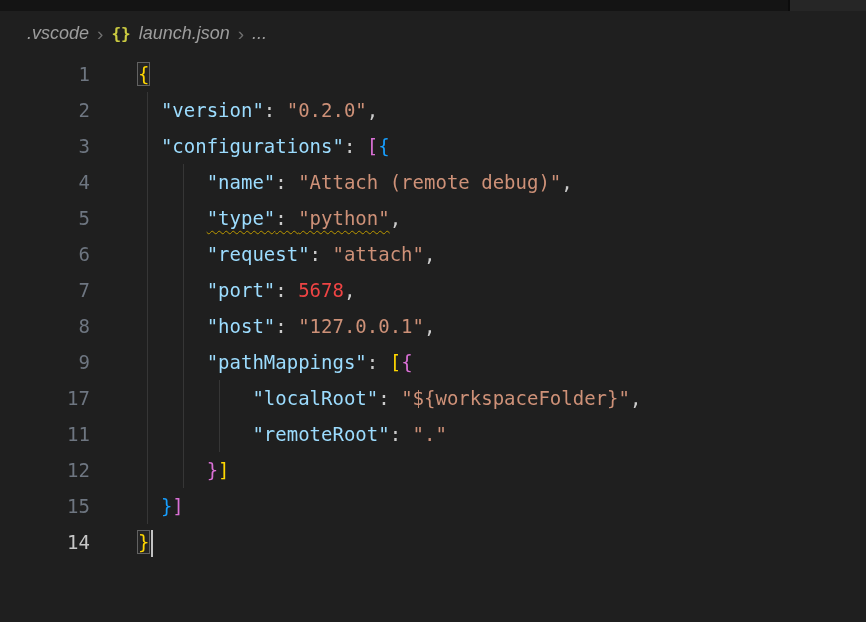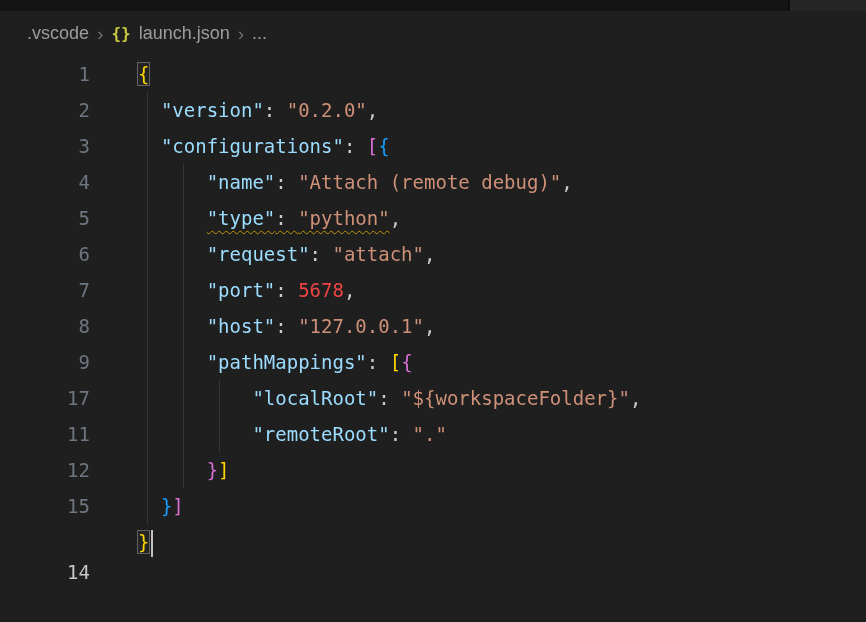--- a/index.html
+++ b/index.html
@@ -10,29 +10,29 @@
   }
   
   .top-strip{height:11px;background:#141414;position:relative;}
   .top-strip-right{position:absolute;right:0;top:0;width:76px;height:11px;background:#262626;border-left:2px solid #0c0c0c;}
 
   
   .breadcrumb{
     height:45px;display:flex;align-items:center;padding-left:27px;
     font-family:"Liberation Sans",sans-serif;font-size:18px;color:#9d9d9d;
   }
-  .crumb{cursor:default;}
+  .crumb{cursor:default;font-style:italic;}
   .crumb-sep{color:#6f6f6f;font-size:19px;padding:0 8px;}
   .crumb-icon{color:#cbcb41;font-family:"DejaVu Sans Mono",monospace;font-size:16px;font-weight:bold;margin-right:8px;}
 
   
   .code-area{position:relative;}
   .code-line{display:flex;height:36px;line-height:36px;font-size:19px;}
   .line-number{width:90px;text-align:right;color:#6e7681;flex:none;user-select:none;}
-  .code-line.active .line-number{color:#c6c6c6;margin-top:30px;}
+  .code-line.active .line-number{color:#c6c6c6;}
   .line-content{margin-left:48px;white-space:pre;color:#cccccc;position:relative;}
   .indent-guide{position:absolute;top:0;bottom:0;width:1px;background:#363636;}
 
   .tok.key{color:#9cdcfe}
   .tok.str{color:#ce9178}
   .tok.num{color:#ef4444}
   .tok.pun{color:#cccccc}
   .tok.pln{color:#cccccc}
   .tok.bkt1{color:#ffd700}
   .tok.bkt2{color:#da70d6}

